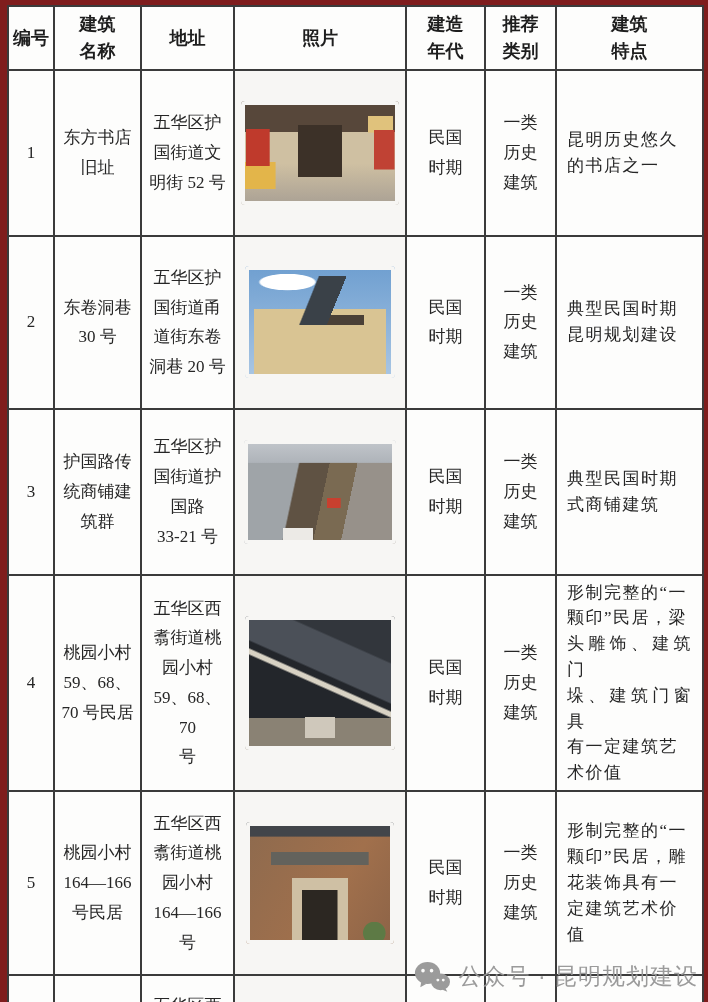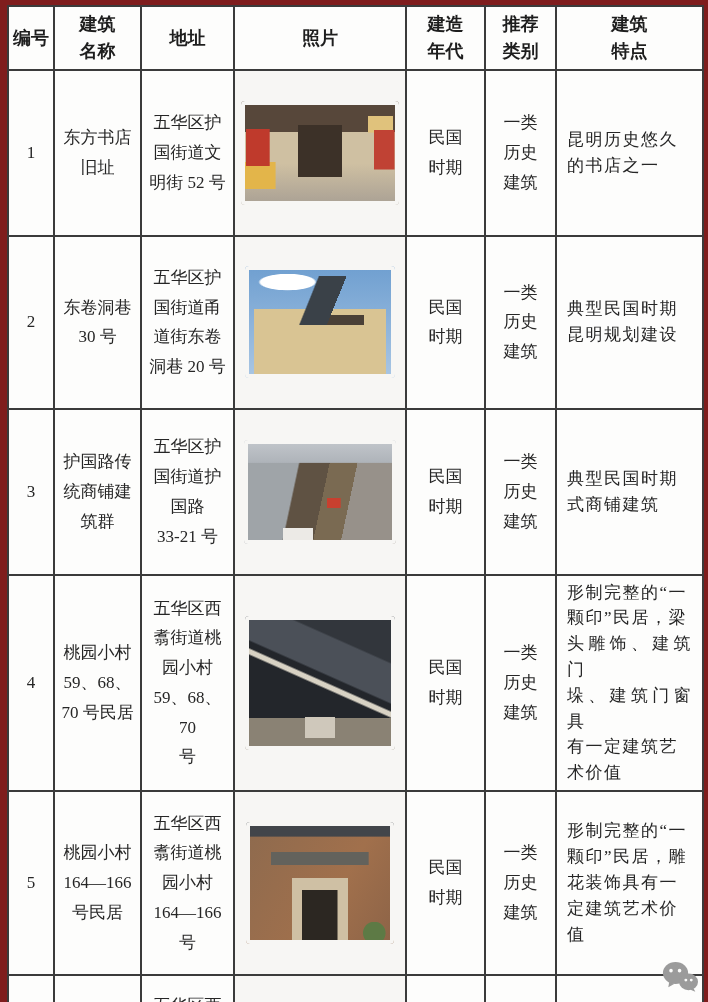--- a/index.html
+++ b/index.html
@@ -240,14 +240,15 @@
     <svg width="36" height="31" viewBox="0 0 40 34" aria-hidden="true">
       <ellipse cx="15" cy="13" rx="14" ry="12.2" fill="#9b9b9b"></ellipse>
       <path d="M8 23 L7 29 L14 25 Z" fill="#9b9b9b"></path>
       <circle cx="10" cy="10.5" r="2" fill="#fbfbfa"></circle>
       <circle cx="19.5" cy="10.5" r="2" fill="#fbfbfa"></circle>
       <ellipse cx="29.5" cy="23" rx="10.5" ry="9.2" fill="#9b9b9b"></ellipse>
       <path d="M35 30 L37 34 L31 31.5 Z" fill="#9b9b9b"></path>
       <circle cx="26.5" cy="21" r="1.6" fill="#fbfbfa"></circle>
       <circle cx="32.5" cy="21" r="1.6" fill="#fbfbfa"></circle>
     </svg>
+    <span>公众号 · 昆明规划建设</span>
   </div>
 </div>
 
 </body></html>

